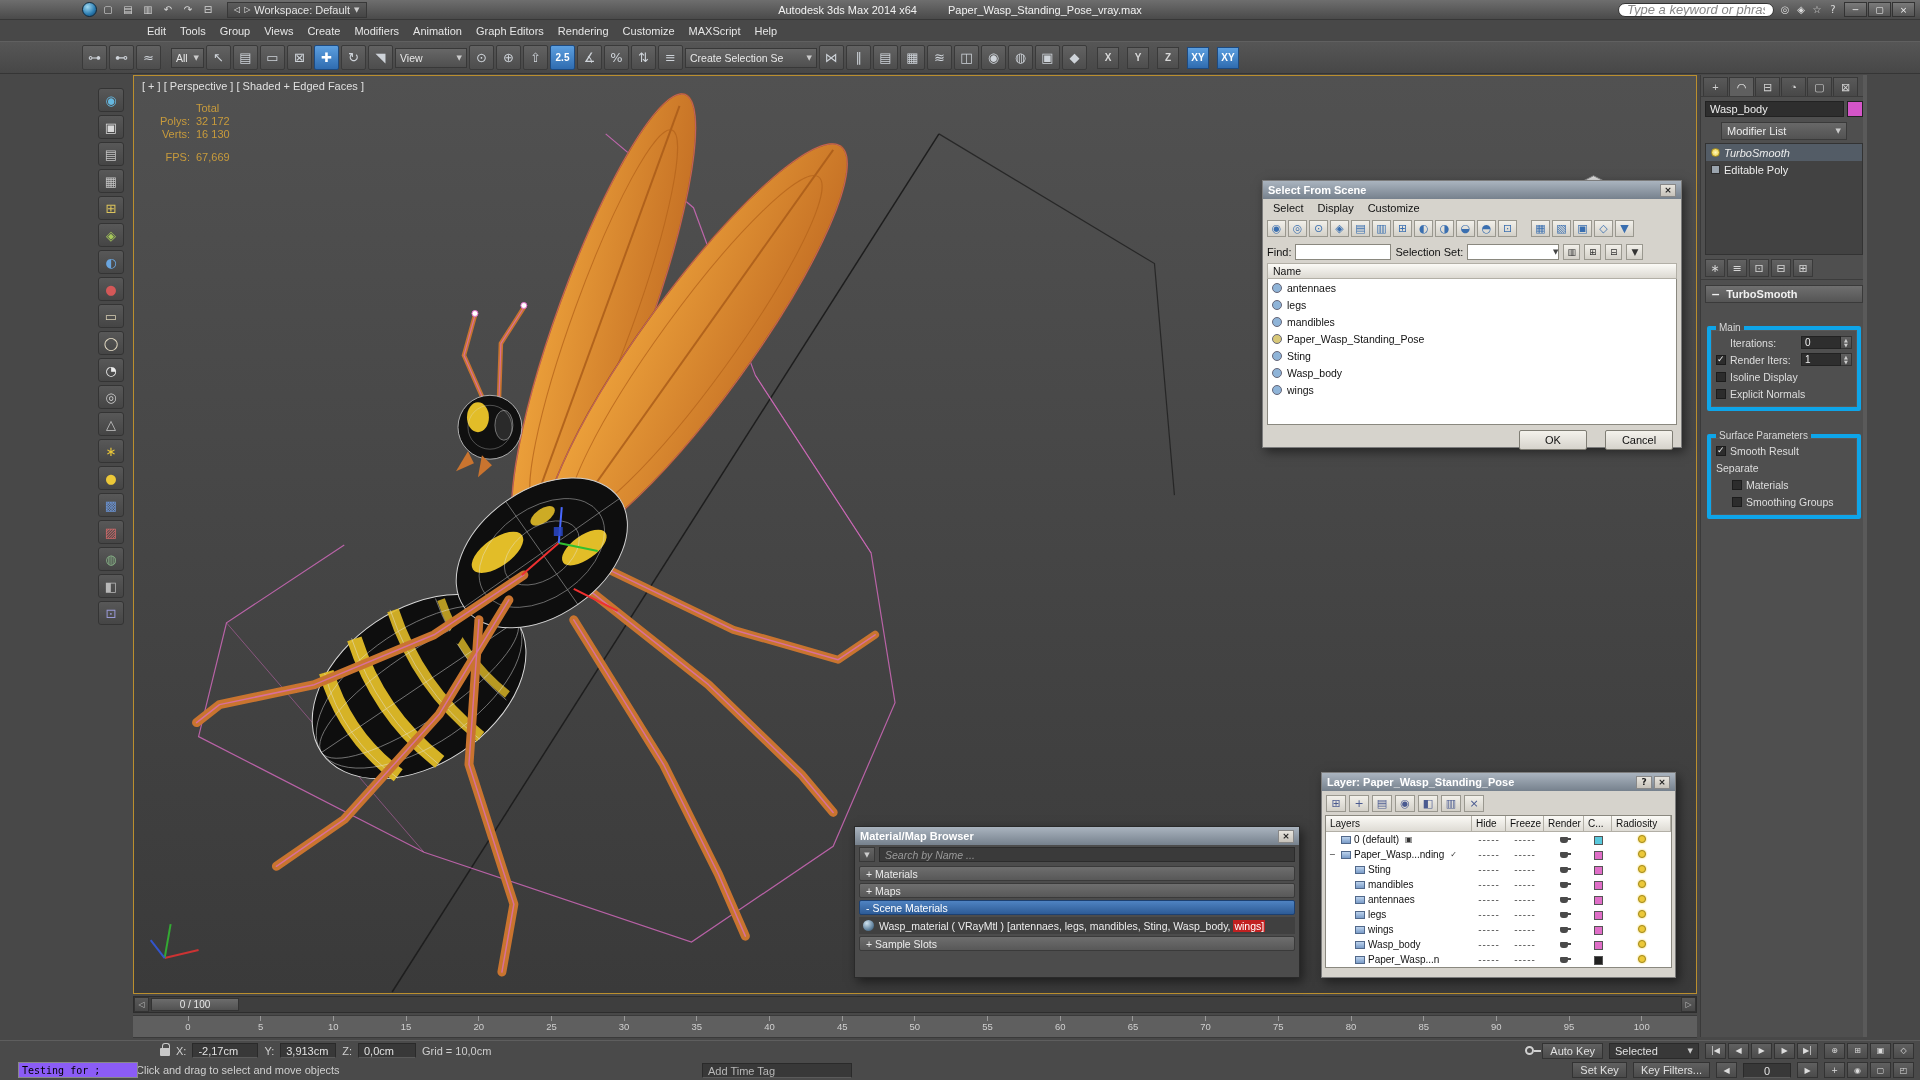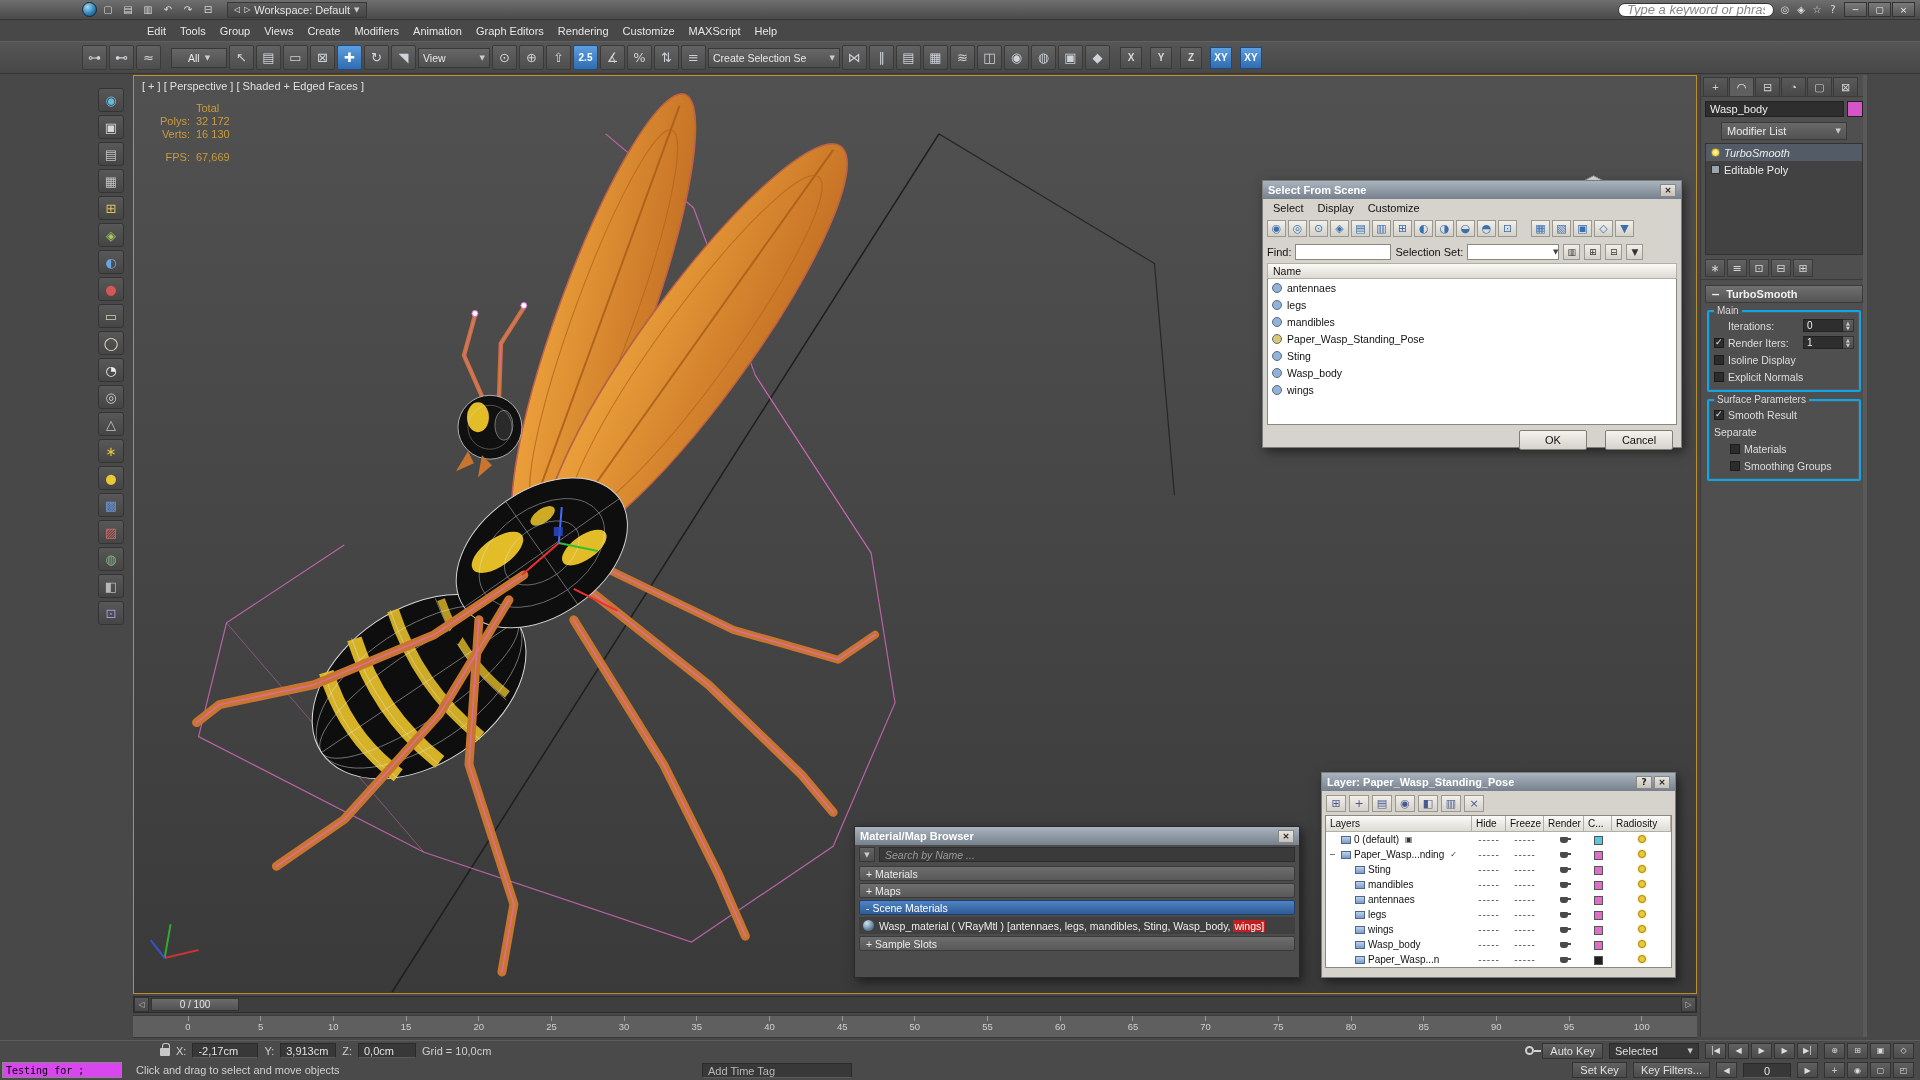--- a/index.html
+++ b/index.html
@@ -60,21 +60,21 @@
 .cp-combo{margin:3px 20px;height:18px;background:linear-gradient(#686868,#525252);border:1px solid #3a3a3a;display:flex;align-items:center;justify-content:space-between;padding:0 5px;color:#ececec}
 .cp-stack{margin:2px 4px;height:112px;background:#424242;border:1px solid #333;overflow:hidden}
 .stack-row{height:17px;display:flex;align-items:center;gap:4px;padding:0 5px;color:#ececec}
 .stack-row.sel{background:#535c66}
 .stack-row em{font-style:italic}
 .bulb{width:9px;height:9px;border-radius:50%;background:radial-gradient(#fff8c0,#e8c830);border:1px solid #a89020;flex:none}
 .sqico{width:9px;height:9px;background:#9aa4ae;border:1px solid #2e2e2e;flex:none}
 .cp-stackbtns{display:flex;gap:2px;padding:2px 4px;border-bottom:1px solid #3c3c3c}
 .cp-sbtn{width:20px;height:18px;background:linear-gradient(#626262,#4d4d4d);border:1px solid #3a3a3a;display:flex;align-items:center;justify-content:center;color:#d6d6d6;font-size:11px}
 .cp-rollout{margin:5px 4px 2px;height:18px;background:linear-gradient(#6f6f6f,#555);border:1px solid #3a3a3a;display:flex;align-items:center;gap:6px;padding:0 5px;color:#f0f0f0;font-weight:bold;font-size:11px}
-.grp{margin:2px 6px;border:2px solid #0ea5e9;box-shadow:inset 0 0 0 1px rgba(255,255,255,.06);padding:1px 5px 5px;border-radius:2px}
+.grp{margin:19px 6px;border:4px solid #0ea5e9;box-shadow:inset 0 0 0 1px rgba(255,255,255,.06);padding:1px 5px 5px;border-radius:2px}
 .grp legend{font-size:10px;color:#d8d8d8;padding:0 3px}
 .ctl{display:flex;align-items:center;gap:4px;height:17px;color:#dedede;font-size:10.5px}
 .ctl .ind{width:12px;flex:none}
 .spin{margin-left:auto;display:flex;align-items:stretch;height:13px}
 .spin-f{width:40px;background:#2e2e2e;border:1px solid #222;color:#eee;font-size:10px;display:flex;align-items:center;padding:0 3px}
 .spin-b{width:11px;display:flex;flex-direction:column;justify-content:center;background:linear-gradient(#606060,#4c4c4c);border:1px solid #333;border-left:none}
 .spin-b i{display:block;height:5px;font-size:5px;line-height:5px;color:#ccc;text-align:center;font-style:normal}
 .cb{width:10px;height:10px;background:#2c2c2c;border:1px solid #1c1c1c;position:relative;flex:none}
 .cb.on::after{content:"✓";font-family:"DejaVu Sans",sans-serif;color:#ececec;font-size:9px;position:absolute;left:0;top:-2px}
 .rb{width:10px;height:10px;border-radius:50%;background:#2c2c2c;border:1px solid #1c1c1c;position:relative;flex:none}
@@ -137,21 +137,21 @@
 #status2{position:absolute;left:0;top:1060px;width:1920px;height:20px;background:#4a4a4a;display:flex;align-items:center;gap:6px;padding:0 6px 0 136px;z-index:25;font-size:11px}
 .sfield{background:#383838;border:1px solid #2a2a2a;border-bottom-color:#5a5a5a;color:#e2e2e2;padding:1px 5px;height:15px;line-height:12px;white-space:nowrap}
 .sbtn{background:linear-gradient(#606060,#4b4b4b);border:1px solid #333;color:#e0e0e0;padding:1px 7px;height:16px;line-height:13px;white-space:nowrap}
 .scombo{background:#383838;border:1px solid #2a2a2a;color:#e0e0e0;height:16px;display:flex;align-items:center;gap:8px;padding:0 5px}
 .tbtn{width:21px;height:16px;background:linear-gradient(#606060,#4b4b4b);border:1px solid #333;color:#ddd;font-size:8px;display:flex;align-items:center;justify-content:center;flex:none}
 .slabel{color:#cfcfcf;white-space:nowrap}
 .lock{width:10px;height:8px;background:#c8c8c8;position:relative;border-radius:1px;margin-top:3px}
 .lock::before{content:"";position:absolute;left:2px;top:-5px;width:6px;height:5px;border:1.5px solid #c8c8c8;border-bottom:none;border-radius:3px 3px 0 0}
 .keyico{width:9px;height:9px;border:2px solid #d0d0d0;border-radius:50%;position:relative;margin-right:2px}
 .keyico::after{content:"";position:absolute;left:7px;top:2px;width:7px;height:2px;background:#d0d0d0}
-#mini-listener{position:absolute;left:2px;top:1062px;width:120px;height:16px;background:#d946ef;color:#000;font-family:"DejaVu Sans Mono",monospace;font-size:10px;line-height:15px;padding:0 3px;border:1px solid #888;z-index:26}
+#mini-listener{position:absolute;left:18px;top:1062px;width:120px;height:16px;background:#8b5cf6;color:#000;font-family:"DejaVu Sans Mono",monospace;font-size:10px;line-height:15px;padding:0 3px;border:1px solid #888;z-index:26}
 .spacer{flex:1}
 </style>
 </head>
 <body>
 
 <div id="app">
 
   <div id="titlebar">
     <div id="logo"></div>
     <div style="display:flex">
@@ -173,20 +173,24 @@
         </div>
         <div class="qa-icon ico">
           <span>⊟</span>
         </div>
       </div>
     <div class="ws-box">
       <span class="ico" style="font-size:8px">◁</span>
       <span class="ico" style="font-size:8px">▷</span>
       <span>Workspace: Default</span>
       <span class="dd ico">▼</span>
+    </div>
+    <div id="title-center">
+      <b>Autodesk 3ds Max 2014 x64</b>
+      <span>Paper_Wasp_Standing_Pose_vray.max</span>
     </div>
     <div id="title-right">
       <input id="info-search" placeholder="Type a keyword or phrase" style="">
       <div style="display:flex">
 
       <div class="ti-icon ico">
             <span>◎</span>
           </div>
           <div class="ti-icon ico">
             <span>◈</span>
@@ -236,21 +240,21 @@
           <span>⊶</span>
         </div>
         <div class="tb-icon ico">
           <span>⊷</span>
         </div>
         <div class="tb-icon ico">
           <span>≈</span>
         </div>
       </div>
     <div class="tb-sep"></div>
-    <div class="tb-combo" style="width:56px;justify-content:center">
+    <div class="tb-combo" style="width:33px;justify-content:space-between">
       <span>All</span>
       <span class="dd ico">▼</span>
     </div>
     <div style="display:flex;gap:2px">
 
     <div class="tb-icon ico">
           <span>↖</span>
         </div>
         <div class="tb-icon ico">
           <span>▤</span>

